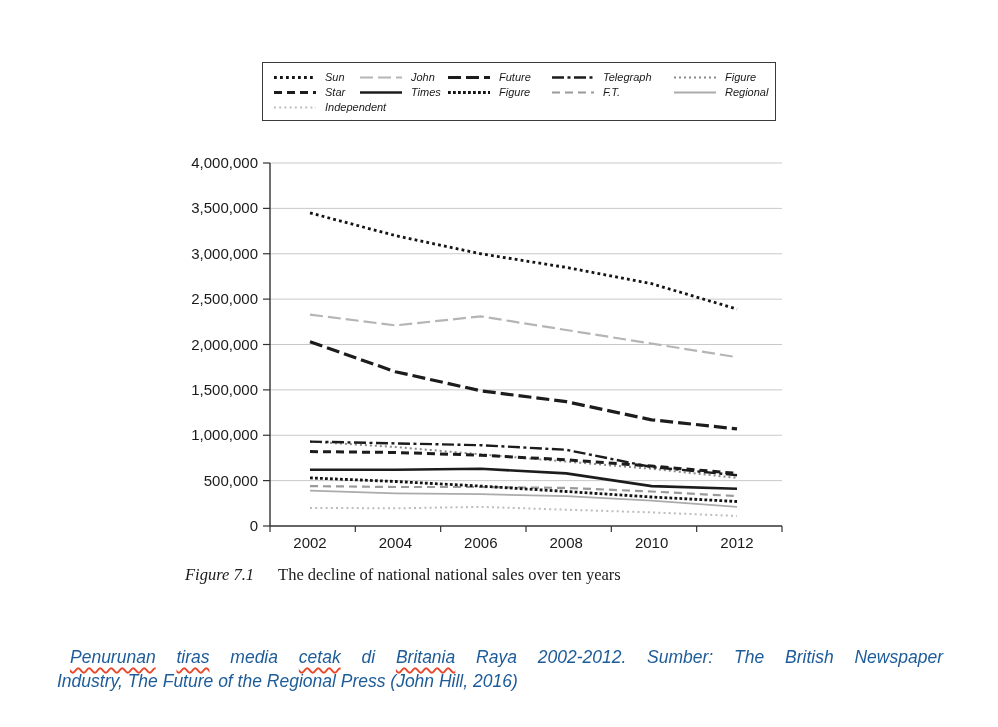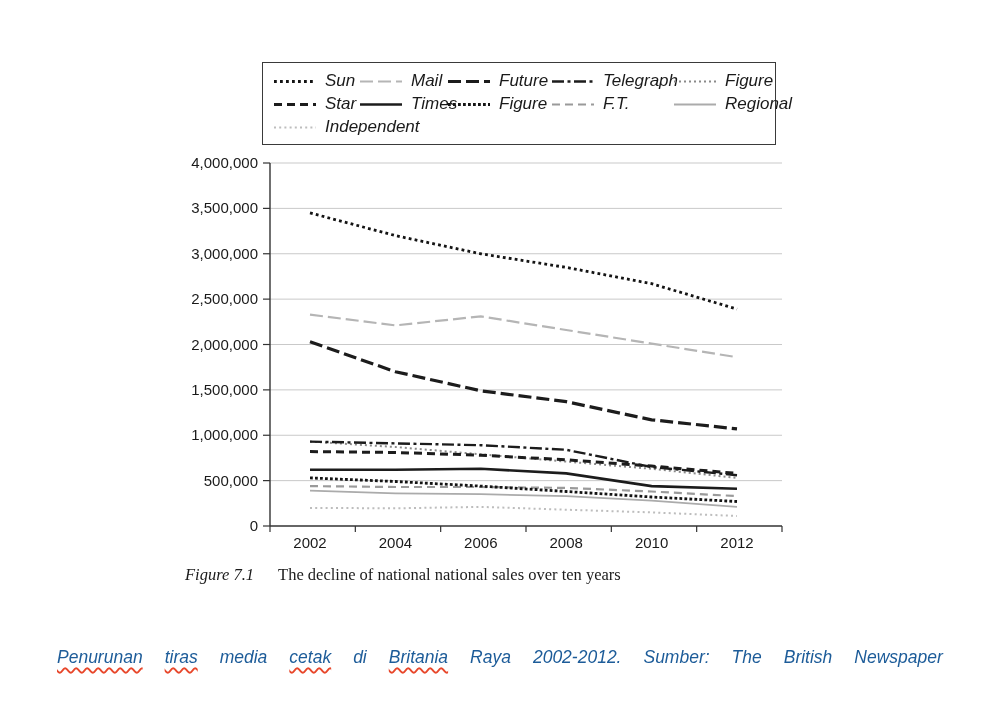--- a/index.html
+++ b/index.html
@@ -7,36 +7,36 @@
     width:998px;height:727px;background:#ffffff;position:relative;overflow:hidden;
     font-family:"Liberation Sans", sans-serif;color:#1a1a1a;
   }
   
   .legend-box{
     position:absolute;left:262px;top:62px;width:492px;
     border:1.6px solid #3a3a3a;background:#fff;padding:8px 10px 7px 10px;
   }
   .legend-row{display:grid;grid-template-columns:86px 88px 104px 122px auto;margin-bottom:3px;}
   .legend-row:last-child{margin-bottom:0;}
-  .legend-item{display:flex;align-items:center;gap:8px;font-style:italic;font-size:17px;white-space:nowrap;}
+  .legend-item{display:flex;align-items:center;gap:8px;font-style:italic;font-size:11px;white-space:nowrap;}
   .legend-item svg{flex:0 0 auto;display:block;}
   
   #chart-svg{position:absolute;left:0;top:0;pointer-events:none;}
   
   .caption{
     position:absolute;left:185px;top:565px;
     font-family:"Liberation Serif", serif;font-size:16.5px;color:#1b1b1b;
   }
   .cap-label{font-style:italic;margin-right:24px;}
   
   .footnote{
     position:absolute;left:57px;top:646px;width:886px;
     font-style:italic;font-size:17.5px;line-height:23.5px;font-weight:500;
   }
-  .fn-line1{text-align:justify;text-align-last:justify;}
+  .fn-line1{text-align:justify;text-align-last:justify;margin-left:13px;}
   .misspell{
     text-decoration-line:underline;
     text-decoration-style:wavy;
     text-decoration-thickness:2px;
     text-underline-offset:4px;
   }
 </style>
 </head>
 <body>
 
@@ -45,21 +45,21 @@
     <div class="legend-item">
       <svg class="sample" width="44" height="7">
           <line x1="1" y1="3.5" x2="43" y2="3.5" stroke="#141414" stroke-width="2.8" stroke-dasharray="2.8 3.2"></line>
         </svg>
       <span>Sun</span>
     </div>
     <div class="legend-item">
       <svg class="sample" width="44" height="7">
           <line x1="1" y1="3.5" x2="43" y2="3.5" stroke="#b5b5b5" stroke-width="2.2" stroke-dasharray="13 5"></line>
         </svg>
-      <span>Mail</span>
+      <span>John</span>
     </div>
     <div class="legend-item">
       <svg class="sample" width="44" height="7">
           <line x1="1" y1="3.5" x2="43" y2="3.5" stroke="#1c1c1c" stroke-width="2.8" stroke-dasharray="13 5"></line>
         </svg>
       <span>Future</span>
     </div>
     <div class="legend-item">
       <svg class="sample" width="44" height="7">
           <line x1="1" y1="3.5" x2="43" y2="3.5" stroke="#1c1c1c" stroke-width="2.4" stroke-dasharray="12 3.5 3 3.5"></line>
@@ -169,13 +169,14 @@
     <polyline points="310.0,341.8 395.4,371.7 480.8,390.8 566.2,401.7 651.6,419.8 737.0,428.9" fill="none" stroke="#1c1c1c" stroke-width="3.2" stroke-linecap="butt" stroke-dasharray="13 5"></polyline>
     <polyline points="310.0,212.9 395.4,235.6 480.8,253.8 566.2,267.4 651.6,283.7 737.0,309.1" fill="none" stroke="#141414" stroke-width="2.8" stroke-linecap="butt" stroke-dasharray="2.8 3.2"></polyline>
   </svg>
 
 <div class="caption">
   <span class="cap-label">Figure 7.1</span><span>The decline of national national sales over ten years</span>
 </div>
 
 <div class="footnote" style="color: rgb(29, 92, 153);">
   <div class="fn-line1"><span class="misspell" style="text-decoration-color: rgb(232, 71, 43);">Penurunan</span> <span class="misspell" style="text-decoration-color: rgb(232, 71, 43);">tiras</span> <span>media</span> <span class="misspell" style="text-decoration-color: rgb(232, 71, 43);">cetak</span> <span>di</span> <span class="misspell" style="text-decoration-color: rgb(232, 71, 43);">Britania</span> <span>Raya</span> <span>2002-2012.</span> <span>Sumber:</span> <span>The</span> <span>British</span> <span>Newspaper</span></div>
+  <div class="fn-line2"><span>Industry, The Future of the Regional Press (John Hill, 2016)</span></div>
 </div>
 
 </body></html>

